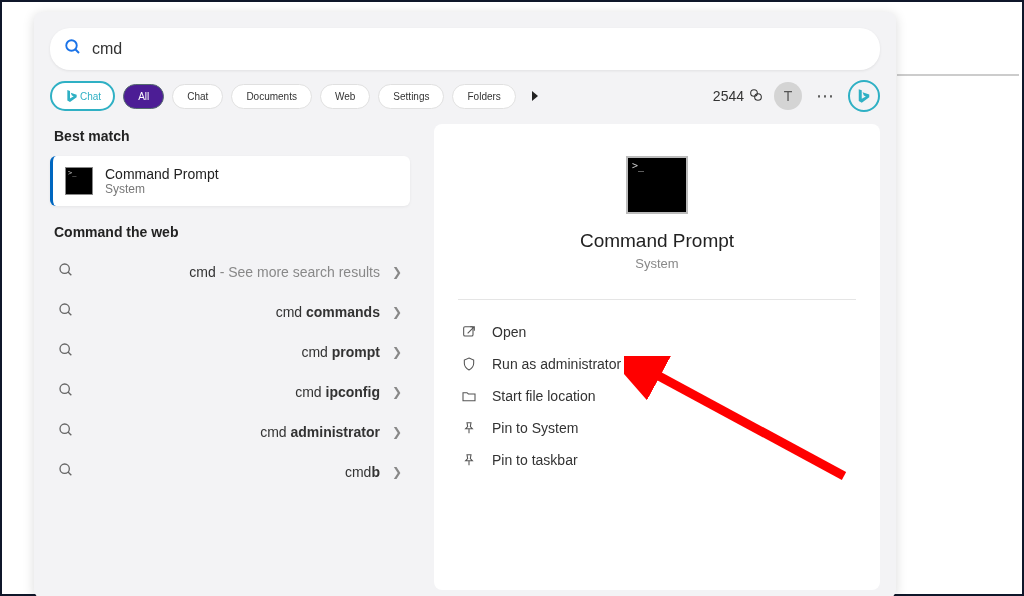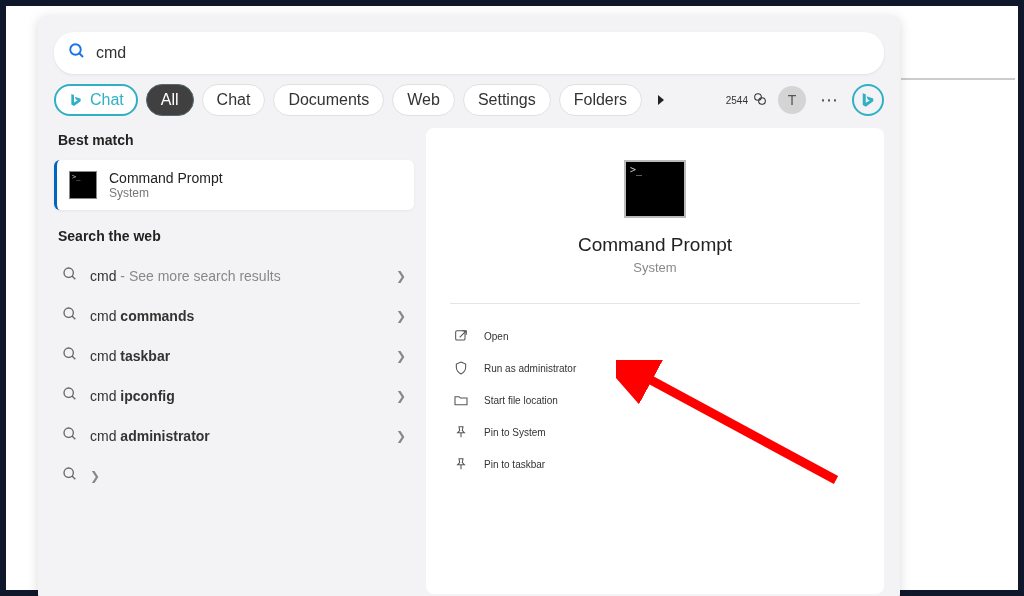--- a/index.html
+++ b/index.html
@@ -1,55 +1,55 @@
 <!DOCTYPE html>
 <html><head>
   <meta charset="utf-8">
   <style>
     * { margin: 0; padding: 0; box-sizing: border-box; font-family: 'Segoe UI', Tahoma, Geneva, Verdana, sans-serif; }
     body { width: 1024px; height: 596px; background: #e8e8e8; overflow: hidden; position: relative; }
-    .outer-frame { position: absolute; top: 0; left: 0; right: 0; bottom: 0; border: 6px solid #0f172a; background: #fff; }
+    .outer-frame { position: absolute; top: 0; left: 0; right: 0; bottom: 0; border: 2px solid #0f172a; background: #fff; }
     .inner-window { position: absolute; top: 10px; left: 32px; width: 862px; height: 586px; background: #f3f3f5; border-radius: 8px; box-shadow: 0 2px 12px rgba(0,0,0,0.15); overflow: hidden; }
     .search-bar { margin: 16px 16px 10px 16px; background: #fff; border-radius: 20px; height: 42px; display: flex; align-items: center; padding: 0 14px; box-shadow: 0 1px 3px rgba(0,0,0,0.08); }
     .search-bar .mag { margin-right: 10px; color: #1a73e8; flex-shrink: 0; }
     .search-bar input { border: none; outline: none; flex: 1; font-size: 16px; color: #333; }
     .filter-row { display: flex; align-items: center; padding: 0 16px 12px 16px; gap: 8px; }
-    .chip { padding: 6px 14px; background: #fff; border-radius: 18px; font-size: 16px; color: #333; border: 1px solid #e0e0e0; cursor: pointer; display: flex; align-items: center; gap: 6px; }
+    .chip { padding: 6px 14px; background: #fff; border-radius: 18px; font-size: 10px; color: #333; border: 1px solid #e0e0e0; cursor: pointer; display: flex; align-items: center; }
     .chip.chat { border: 2px solid #2fb0c4; color: #2fb0c4; padding: 5px 12px; }
     .chip.chat .bing-sm { width: 16px; height: 16px; }
-    .chip.all { background: #404040; color: #fff; border-color: #556b6f; }
+    .chip.all { background: #4c1d95; color: #fff; border-color: #556b6f; }
     .chip-more { width: 22px; height: 22px; display: flex; align-items: center; justify-content: center; color: #333; cursor: pointer; }
     .right-controls { margin-left: auto; display: flex; align-items: center; gap: 10px; }
-    .points { font-size: 10px; color: #333; display: flex; align-items: center; gap: 4px; text-align: right; }
+    .points { font-size: 14px; color: #333; display: flex; align-items: center; gap: 4px; text-align: right; }
     .avatar { width: 28px; height: 28px; border-radius: 50%; background: #d4d4d4; color: #555; display: flex; align-items: center; justify-content: center; font-size: 14px; }
     .more-dots { color: #555; font-size: 18px; cursor: pointer; padding: 0 4px; }
     .bing-big { width: 32px; height: 32px; border-radius: 50%; border: 2px solid #2fb0c4; display: flex; align-items: center; justify-content: center; color: #2fb0c4; }
-    .body-split { display: flex; height: calc(100% - 120px); padding: 0 16px; gap: 12px; }
+    .body-split { display: flex; height: calc(100% - 120px); padding: 0 16px; gap: 24px; }
     .left-pane { width: 360px; }
     .right-pane { flex: 1; background: #fff; border-radius: 8px; padding: 20px; position: relative; }
     .section-label { font-size: 14px; font-weight: 600; color: #222; margin: 4px 0 12px 4px; }
     .best-card { background: #fff; border-radius: 6px; padding: 10px 12px; display: flex; align-items: center; gap: 12px; border-left: 3px solid #0067c0; box-shadow: 0 1px 3px rgba(0,0,0,0.06); margin-bottom: 18px; }
     .cmd-icon-sm { width: 28px; height: 28px; background: #000; border: 1px solid #888; position: relative; }
     .cmd-icon-sm::after { content: '>_'; position: absolute; top: 1px; left: 2px; color: #ccc; font-size: 7px; font-family: monospace; }
     .best-card .title { font-size: 14px; color: #222; font-weight: 400; }
     .best-card .sub { font-size: 12px; color: #777; }
-    .web-item { display: flex; align-items: center; padding: 10px 8px; gap: 12px; cursor: pointer; border-radius: 4px; }
+    .web-item { display: flex; align-items: center; padding: 10px 8px; gap: 12px; cursor: pointer; border-radius: 4px; text-align: right; }
     .web-item .mag-sm { color: #666; flex-shrink: 0; }
     .web-item .txt { flex: 1; font-size: 14px; color: #333; }
     .web-item .txt .bold { font-weight: 700; }
     .web-item .suffix { color: #888; }
     .web-item .chev { color: #888; font-size: 12px; }
     .detail-icon { width: 62px; height: 58px; background: #000; border: 2px solid #bbb; margin: 12px auto 16px auto; position: relative; }
     .detail-icon::after { content: '>_'; position: absolute; top: 2px; left: 4px; color: #ccc; font-size: 10px; font-family: monospace; }
     .detail-title { text-align: center; font-size: 19px; color: #222; font-weight: 400; }
     .detail-sub { text-align: center; font-size: 13px; color: #888; margin-top: 4px; margin-bottom: 28px; }
     .divider { height: 1px; background: #e5e5e5; margin: 0 4px 16px 4px; }
     .action-item { display: flex; align-items: center; gap: 14px; padding: 8px 6px; cursor: pointer; border-radius: 4px; }
     .action-item .ico { width: 18px; color: #555; display: flex; align-items: center; justify-content: center; }
-    .action-item .lbl { font-size: 10px; color: #333; }
+    .action-item .lbl { font-size: 14px; color: #333; }
     .red-arrow { position: absolute; pointer-events: none; }
     .browser-bar { position: absolute; top: 72px; left: 895px; right: 3px; height: 2px; background: #ccc; }
   </style>
 </head>
 <body>
 
 <div class="outer-frame">
   <div class="browser-bar"></div>
   <div class="inner-window">
 
@@ -122,21 +122,21 @@
       <div class="left-pane">
         <div class="section-label">Best match</div>
         <div class="best-card">
           <div class="cmd-icon-sm"></div>
           <div>
             <div class="title">Command Prompt</div>
             <div class="sub">System</div>
           </div>
         </div>
 
-        <div class="section-label">Search the web</div>
+        <div class="section-label">Command the web</div>
         <div id="web-list">
             <div class="web-item">
     <span class="mag-sm">
       <svg width="16" height="16" viewBox="0 0 24 24" fill="none" stroke="currentColor" stroke-width="2">
                   <circle cx="10" cy="10" r="7"></circle>
                   <line x1="20" y1="20" x2="15" y2="15"></line>
                 </svg>
     </span>
     <span class="txt">cmd<span class="bold"></span><span class="suffix"> - See more search results</span></span>
     <span class="chev">❯</span>
@@ -151,21 +151,21 @@
     <span class="txt">cmd <span class="bold">commands</span><span class="suffix"></span></span>
     <span class="chev">❯</span>
             </div>
             <div class="web-item">
     <span class="mag-sm">
       <svg width="16" height="16" viewBox="0 0 24 24" fill="none" stroke="currentColor" stroke-width="2">
                   <circle cx="10" cy="10" r="7"></circle>
                   <line x1="20" y1="20" x2="15" y2="15"></line>
                 </svg>
     </span>
-    <span class="txt">cmd <span class="bold">taskbar</span><span class="suffix"></span></span>
+    <span class="txt">cmd <span class="bold">prompt</span><span class="suffix"></span></span>
     <span class="chev">❯</span>
             </div>
             <div class="web-item">
     <span class="mag-sm">
       <svg width="16" height="16" viewBox="0 0 24 24" fill="none" stroke="currentColor" stroke-width="2">
                   <circle cx="10" cy="10" r="7"></circle>
                   <line x1="20" y1="20" x2="15" y2="15"></line>
                 </svg>
     </span>
     <span class="txt">cmd <span class="bold">ipconfig</span><span class="suffix"></span></span>
@@ -181,20 +181,21 @@
     <span class="txt">cmd <span class="bold">administrator</span><span class="suffix"></span></span>
     <span class="chev">❯</span>
             </div>
             <div class="web-item">
     <span class="mag-sm">
       <svg width="16" height="16" viewBox="0 0 24 24" fill="none" stroke="currentColor" stroke-width="2">
                   <circle cx="10" cy="10" r="7"></circle>
                   <line x1="20" y1="20" x2="15" y2="15"></line>
                 </svg>
     </span>
+    <span class="txt">cmd<span class="bold">b</span><span class="suffix"></span></span>
     <span class="chev">❯</span>
             </div>
           </div>
       </div>
 
       <div class="right-pane">
         <div class="detail-icon"></div>
         <div class="detail-title">Command Prompt</div>
         <div class="detail-sub">System</div>
         <div class="divider"></div>

